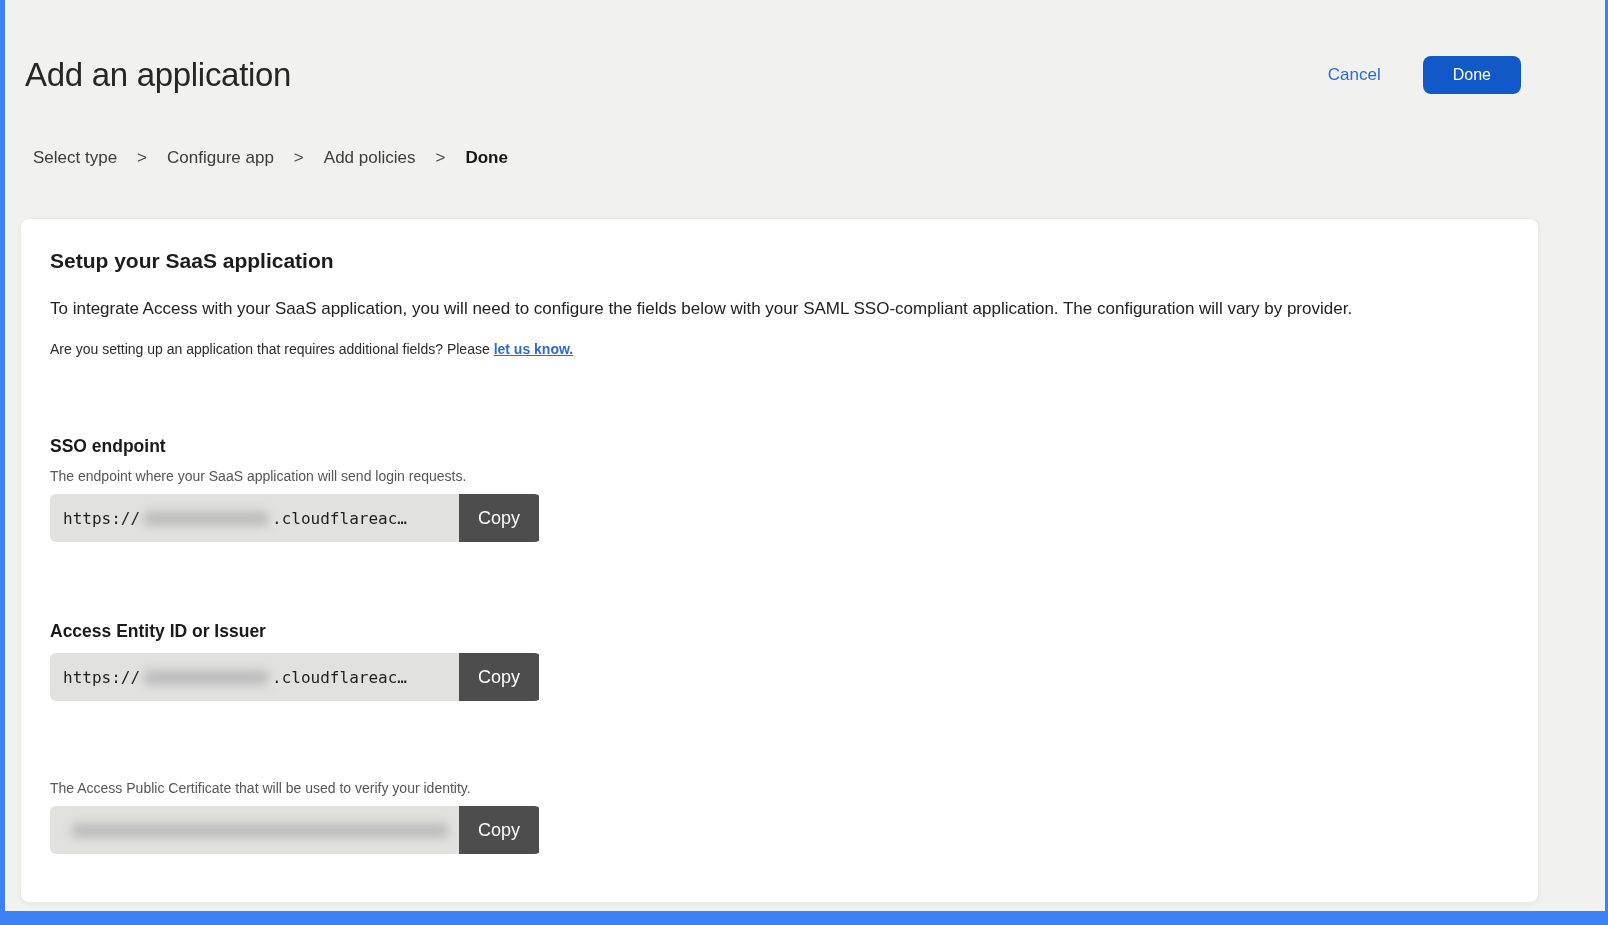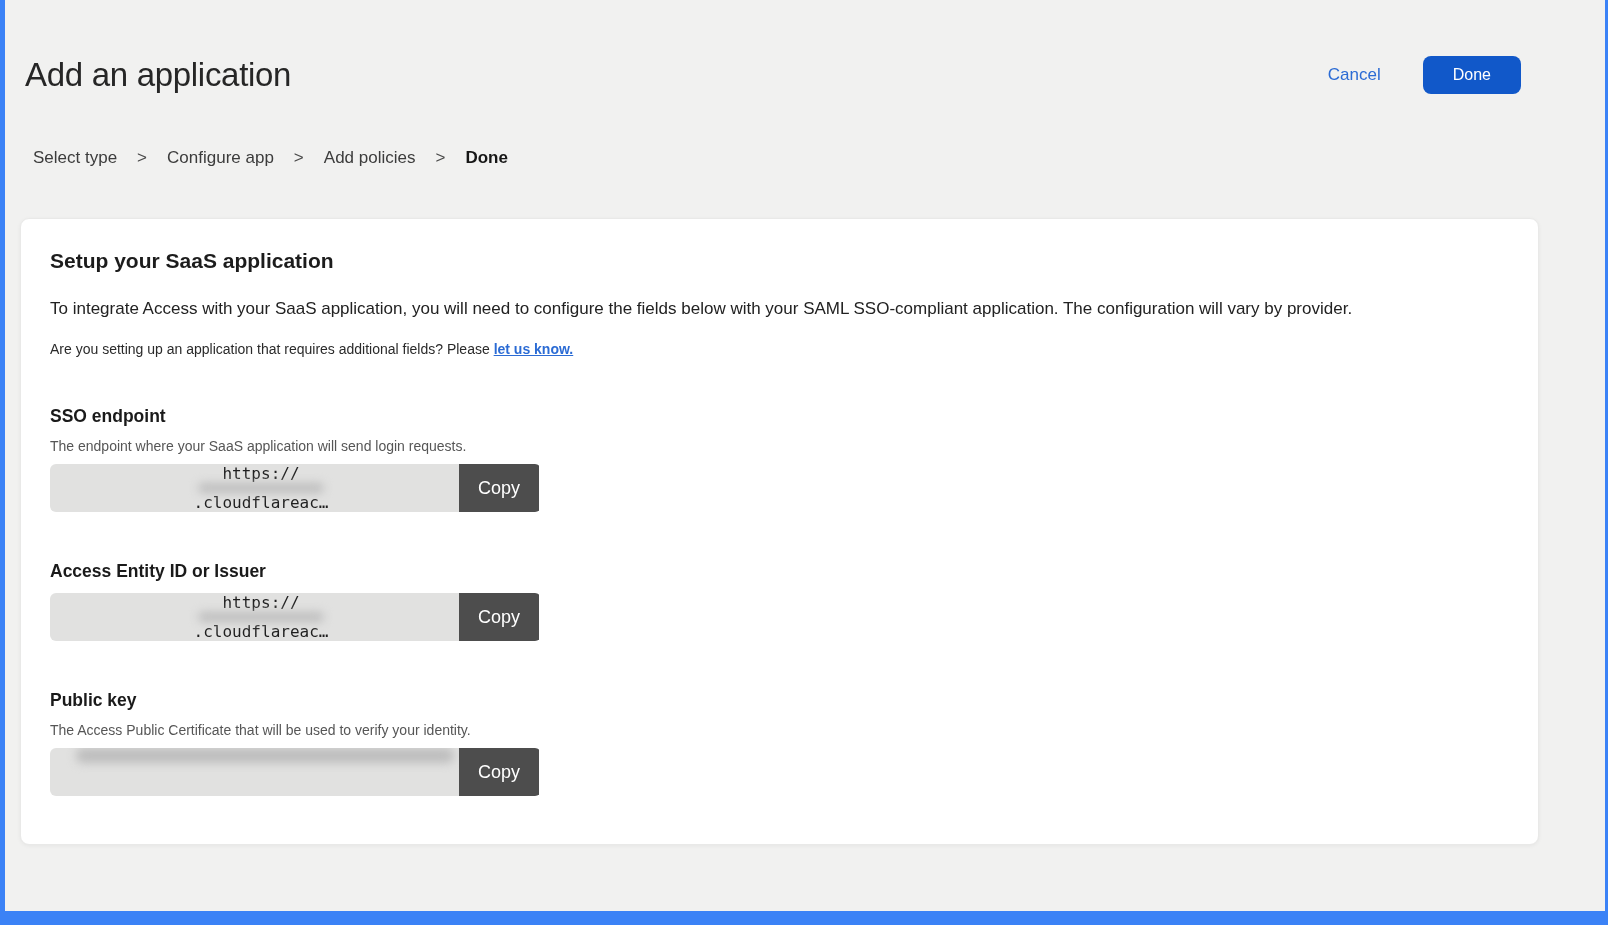--- a/index.html
+++ b/index.html
@@ -92,21 +92,21 @@
     color: #2a2a2a;
   }
   .note-link {
     color: #2b6bd4;
     text-decoration: underline;
     cursor: pointer;
     font-weight: bold;
   }
 
   
-  .field { margin-top: 49px; }
+  .field { margin-top: 79px; }
   .field-label {
     font-size: 17.5px;
     font-weight: 700;
     color: #1a1a1a;
     margin-bottom: 11px;
   }
   .field-desc {
     font-size: 14px;
     color: #565656;
     margin-bottom: 10px;
@@ -122,21 +122,20 @@
     width: 409px;
     background: #e1e1e0;
     display: flex;
     align-items: center;
     padding-left: 13px;
     font-family: "DejaVu Sans Mono", "Liberation Mono", monospace;
     font-size: 16px;
     color: #1f1f1f;
     white-space: nowrap;
     overflow: hidden;
-    flex-direction: column;
   }
   .copy-btn {
     width: 80px;
     background: #4d4d4d;
     color: #ffffff;
     border: none;
     font-family: "Liberation Sans", sans-serif;
     font-size: 18px;
     cursor: pointer;
   }
@@ -204,21 +203,20 @@
           <div class="code-value">
               <span>https://</span>
               <span class="redact redact-mid"></span>
               <span>.cloudflareac…</span>
             </div>
           <button class="copy-btn">Copy</button>
         </div>
       </div>
 
       <div class="field">
-        <h3 class="field-label">Public key</h3>
         <p class="field-desc">The Access Public Certificate that will be used to verify your identity.</p>
         <div class="codebox">
           <div class="code-value">
               <span class="redact redact-full"></span>
             </div>
           <button class="copy-btn">Copy</button>
         </div>
       </div>
     </section>
 

